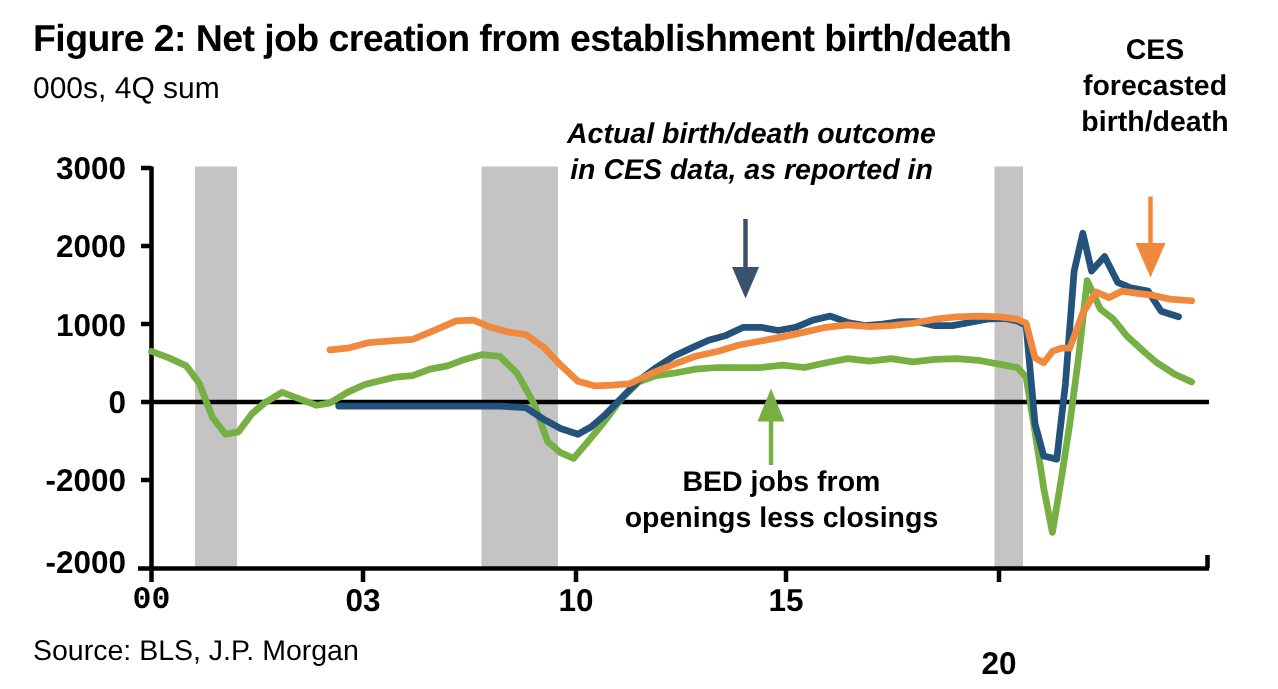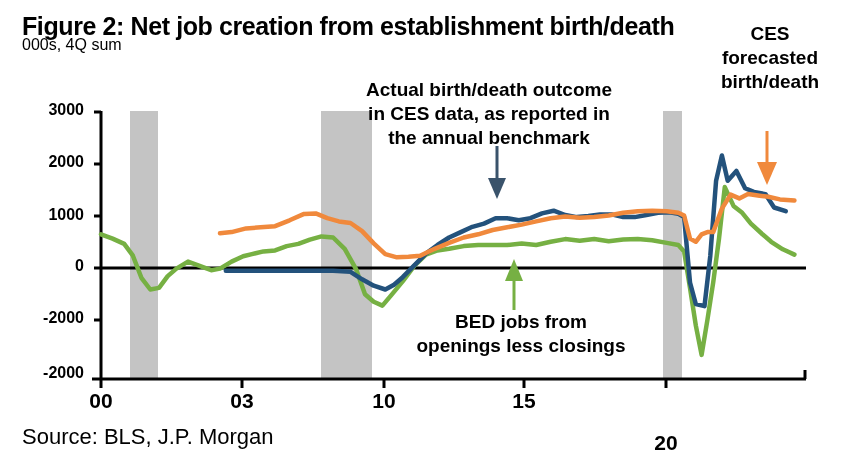--- a/index.html
+++ b/index.html
@@ -17,49 +17,49 @@
   .title{
     position:absolute;
     left:22px;top:12px;
     font-size:25px;
     font-weight:bold;
     letter-spacing:-0.4px;
     white-space:nowrap;
   }
   .units{
     position:absolute;
-    left:22px;top:36px;
-    font-size:16px;
+    left:22px;top:48px;
+    font-size:20px;
     font-weight:normal;
     white-space:nowrap;
   }
   .source{
     position:absolute;
     left:22px;top:424px;
-    font-size:22px;
+    font-size:19px;
     white-space:nowrap;
   }
   svg.plot{
     position:absolute;left:0;top:0;
     width:852px;height:459px;
   }
   .annot{
     position:absolute;
     font-size:19px;
     font-weight:bold;
     line-height:24px;
     text-align:center;
     white-space:nowrap;
   }
-  #annot-navy{ left:344px; top:78px; width:290px; }
+  #annot-navy{ left:356px; top:78px; width:290px;font-style:italic; }
   #annot-green{ left:406px; top:310px; width:230px; }
   #annot-orange{ left:700px; top:22px; width:140px; }
   .ylab{
     position:absolute;
-    font-size:16px;
+    font-size:21px;
     font-weight:bold;
     text-align:right;
     width:74px;
     white-space:nowrap;
   }
   .xlab{
     position:absolute;
     font-size:21px;
     font-weight:bold;
     text-align:center;
@@ -75,21 +75,21 @@
   <div class="title">Figure 2: Net job creation from establishment birth/death</div>
   <div class="units">000s, 4Q sum</div>
 
   <div class="ylab" style="left:10px;top:101px;">3000</div>
   <div class="ylab" style="left:10px;top:153px;">2000</div>
   <div class="ylab" style="left:10px;top:206px;">1000</div>
   <div class="ylab" style="left:10px;top:257px;">0</div>
   <div class="ylab" style="left:10px;top:309px;">-2000</div>
   <div class="ylab" style="left:10px;top:364px;">-2000</div>
 
-  <div class="xlab" style="left:76px;top:389px;">00</div>
+  <div class="xlab" style="left:76px;top:389px;font-family:Liberation Mono, monospace;">00</div>
   <div class="xlab" style="left:217px;top:389px;">03</div>
   <div class="xlab" style="left:359px;top:389px;">10</div>
   <div class="xlab" style="left:499px;top:389px;">15</div>
   <div class="xlab" style="left:641px;top:389px;margin-top:42px;">20</div>
 
   <svg class="plot" viewBox="0 0 852 459">
 
     <rect x="130" y="111" width="28" height="268" fill="#C4C4C4"></rect>
     <rect x="321" y="111" width="51" height="268" fill="#C4C4C4"></rect>
     <rect x="663" y="111" width="19" height="268" fill="#C4C4C4"></rect>
@@ -129,21 +129,20 @@
     </g>
     <g>
       <path d="M767 131 L767 165" stroke="#F0893C" stroke-width="3" fill="none"></path>
       <path d="M757 162 L777 162 L767 185 Z" fill="#F0893C"></path>
     </g>
   </svg>
 
   <div class="annot" id="annot-navy">
     <div>Actual birth/death outcome</div>
     <div>in CES data, as reported in</div>
-    <div>the annual benchmark</div>
   </div>
 
   <div class="annot" id="annot-green">
     <div>BED jobs from</div>
     <div>openings less closings</div>
   </div>
 
   <div class="annot" id="annot-orange">
     <div>CES</div>
     <div>forecasted</div>

